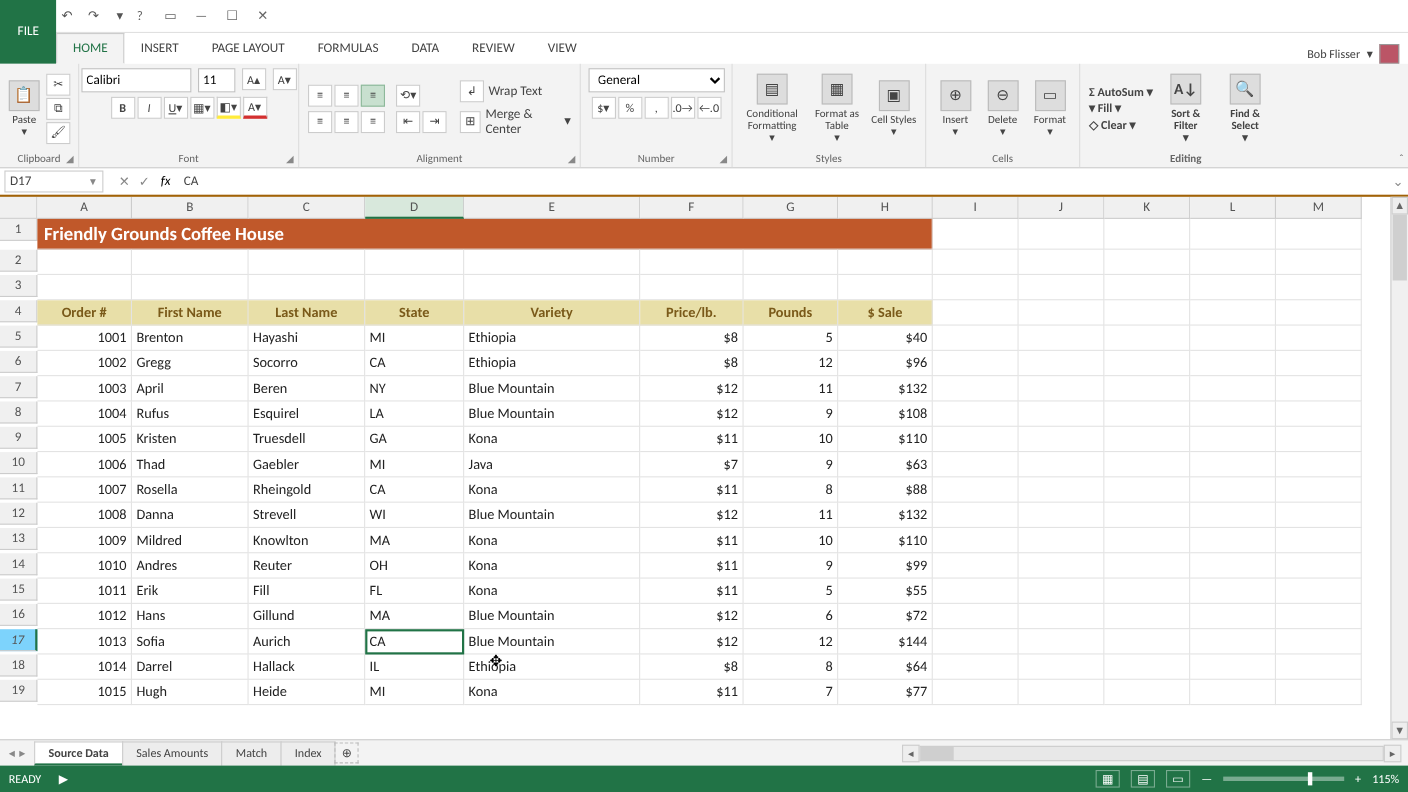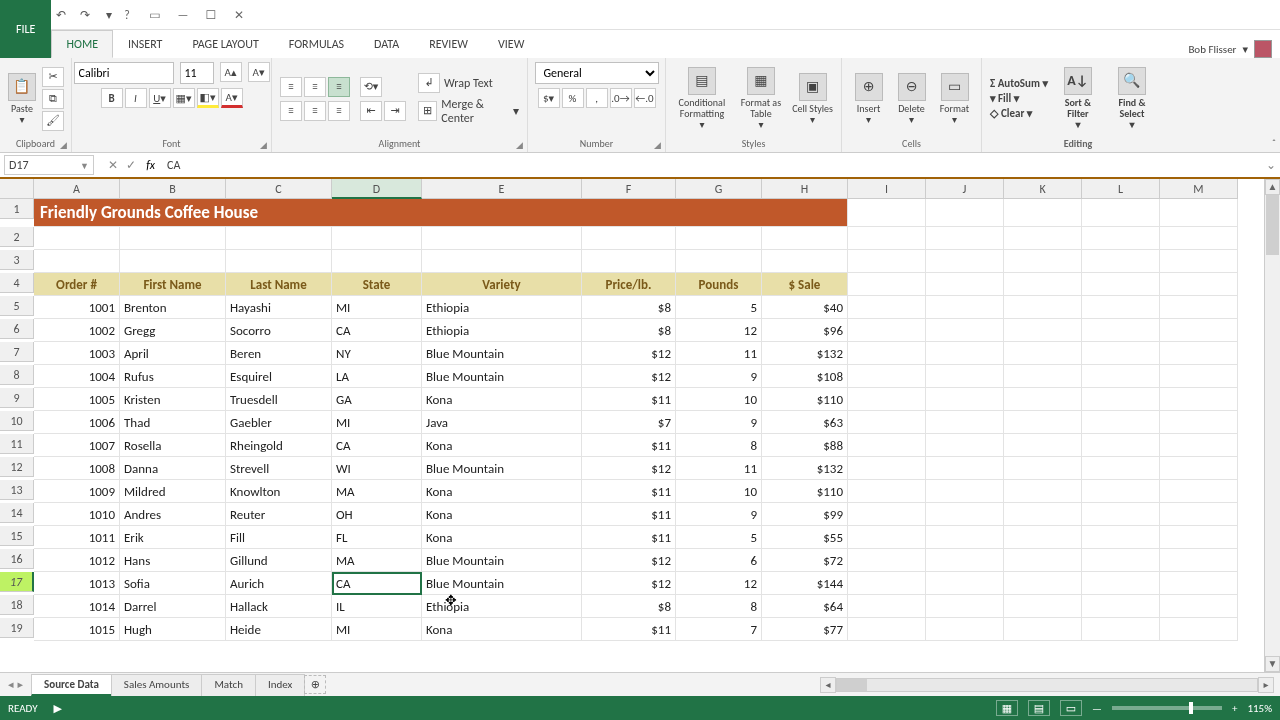--- a/index.html
+++ b/index.html
@@ -45,21 +45,21 @@
   .fbar .fx-btns { display:flex; gap:8px; padding:0 10px; color:#888;}
   .fbar .fx-label { font-style:italic; color:#000000; padding-right:6px;}
   .fbar .formula { flex:1; padding:0 6px;}
   .fbar .expand { width:18px; text-align:center; color:#888;}
 
   
   .sheet-wrap { position:absolute; top:179px; left:0; right:0; bottom:48px; background:#fff; overflow:hidden;}
   .sheet { display:grid; grid-template-columns: 34px 86px 106px 106px 90px 160px 94px 86px 86px repeat(5, 78px); }
   .hdr, .rowhdr { background:#f0f0f0; border-right:1px solid #ccc; border-bottom:1px solid #ccc; text-align:center; font-size:12px; color:#555; height:20px; line-height:20px;}
   .hdr.sel { background:#d8e8dc; border-bottom:2px solid #217346;}
-  .rowhdr.sel { background:#bef264; border-right:2px solid #217346;font-style:italic;}
+  .rowhdr.sel { background:#7dd3fc; border-right:2px solid #217346;font-style:italic;}
   .corner { background:#f0f0f0; border-right:1px solid #ccc; border-bottom:1px solid #ccc;}
   .cell { border-right:1px solid #e3e3e3; border-bottom:1px solid #e3e3e3; height:23px; line-height:23px; padding:0 4px; font-size:13px; color:#222; white-space:nowrap; overflow:hidden;}
   .cell.r { text-align:right;}
   .cell.selcell { outline:2px solid #217346; outline-offset:-2px; background:#fff; position:relative; z-index:2;}
   .titlecell { background:#c0582a; color:#fff; font-size:17px; font-weight:600; padding-left:6px;}
   .hdrcell { background:#e8dfa8; color:#7a5a1a; font-weight:bold; text-align:center;}
   .cursor-move { position:absolute; left:445px; top:413px; font-size:14px; color:#000; z-index:5; pointer-events:none;}
 
   
   .sheettabs { position:absolute; left:0; right:0; bottom:24px; height:24px; background:#f3f3f3; border-top:1px solid #ccc; display:flex; align-items:center; font-size:11px;}

